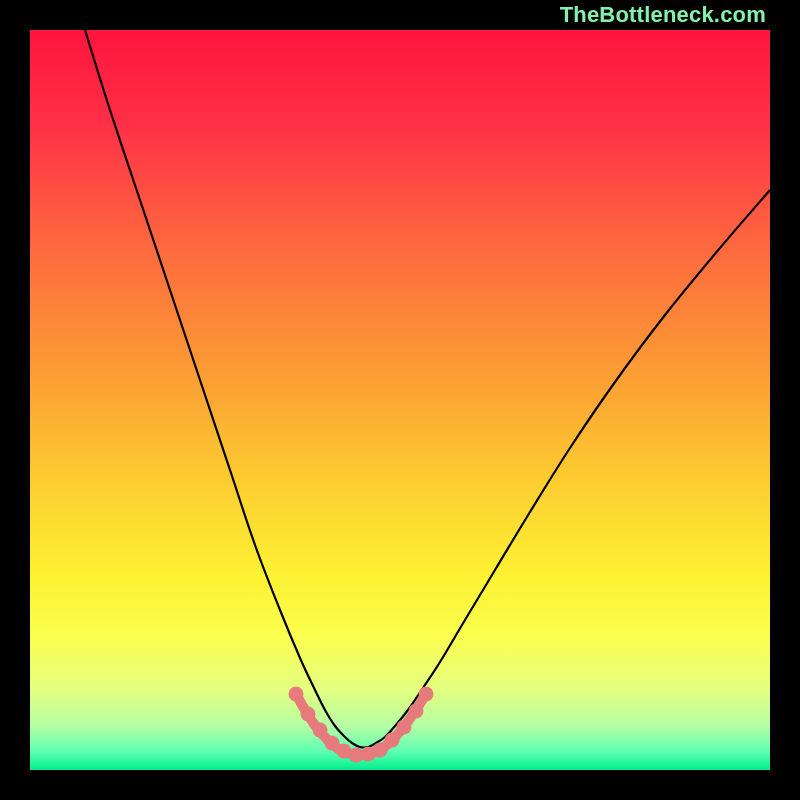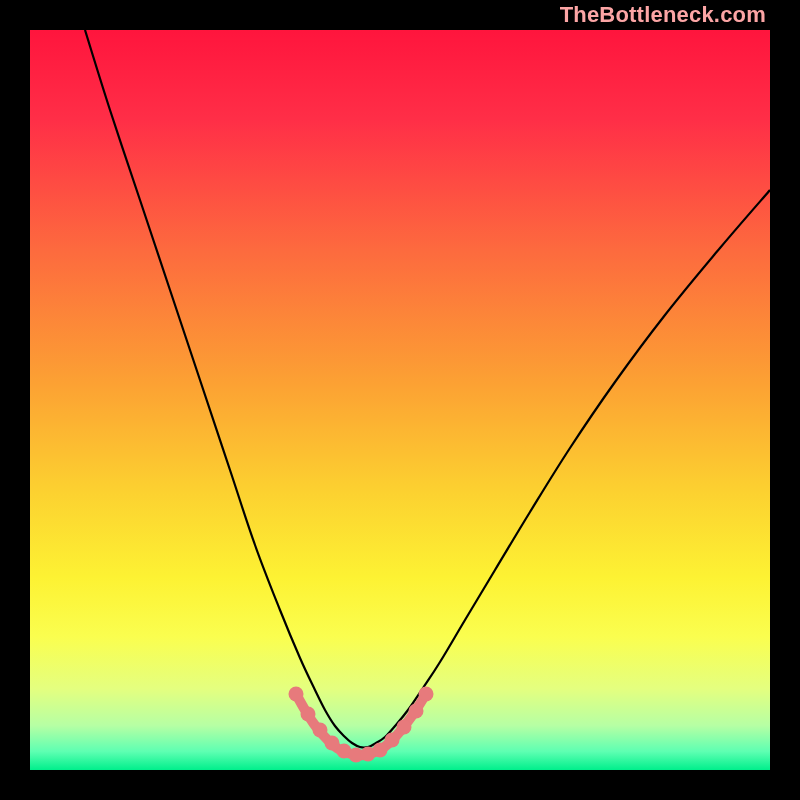--- a/index.html
+++ b/index.html
@@ -25,21 +25,21 @@
     top: 0;
     right: 0;
     bottom: 0;
   }
   .watermark {
     position: absolute;
     top: 2px;
     right: 34px;
     font-size: 22px;
     font-weight: 600;
-    color: #fca5a5;
+    color: #86efac;
     letter-spacing: 0.2px;
   }
   svg {
     position: absolute;
     left: 0;
     top: 0;
   }
 </style>
 </head>
 <body>

